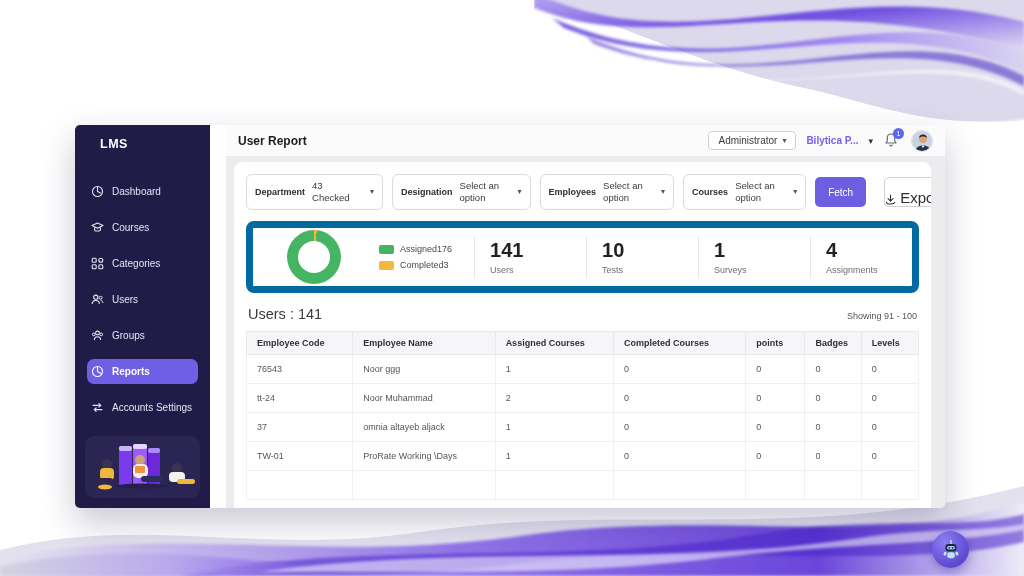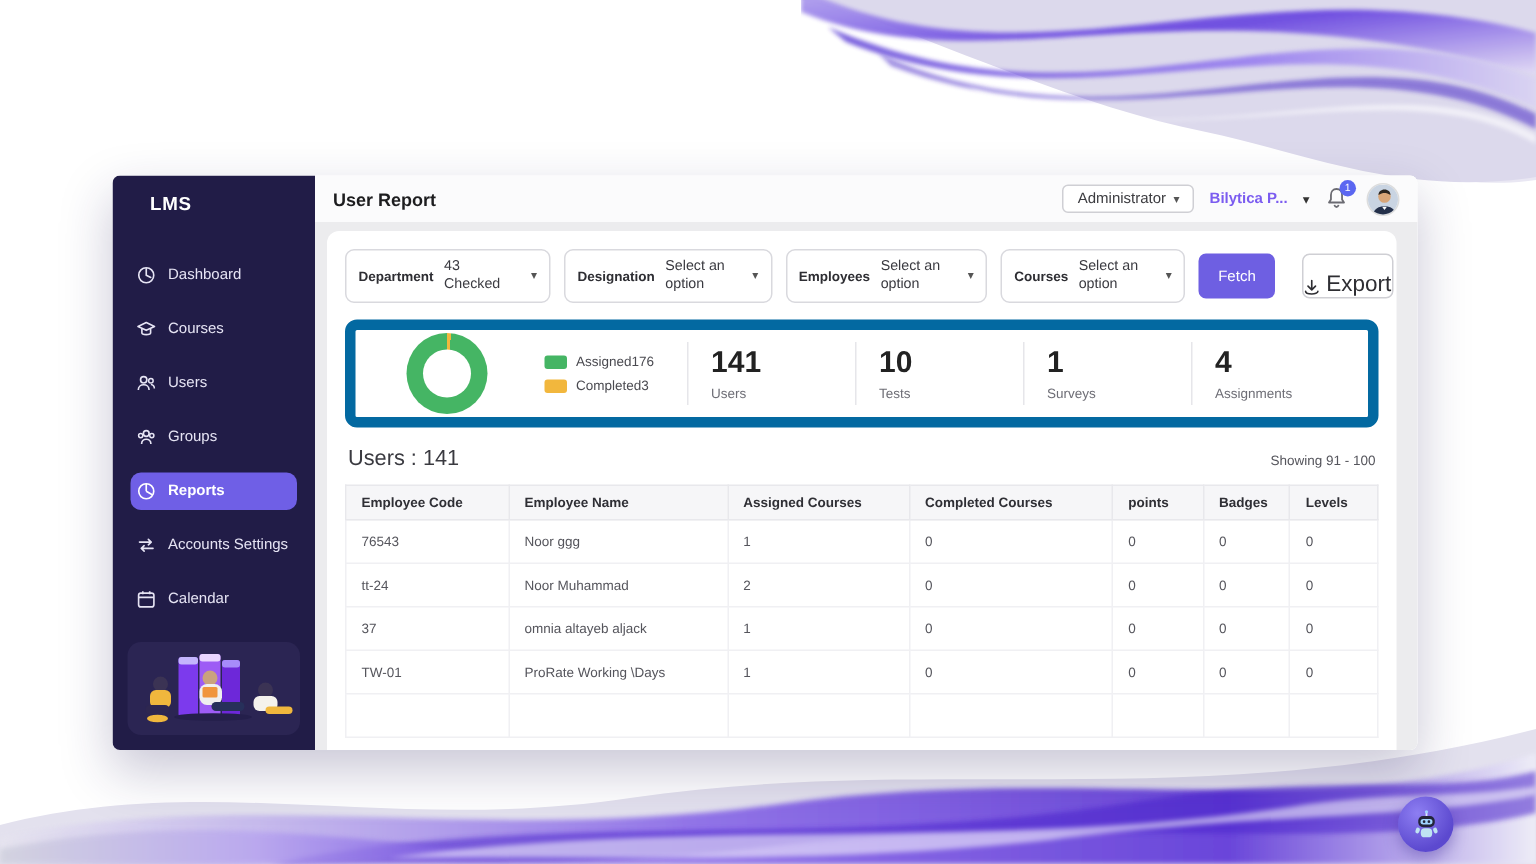--- a/index.html
+++ b/index.html
@@ -6,23 +6,23 @@
   html,body { width:1024px; height:576px; overflow:hidden; background:#fff;
               font-family:"Liberation Sans", sans-serif; }
   .stage { position:relative; width:1024px; height:576px; background:#fff; }
 
   
   .deco { position:absolute; pointer-events:none; }
   .deco-top { top:0; right:0; width:490px; height:140px; }
   .deco-bottom { bottom:0; left:0; width:1024px; height:96px; }
 
   
-  .window { position:absolute; left:75px; top:117px; width:870px; height:383px;
+  .window { position:absolute; left:75px; top:125px; width:870px; height:383px;
             display:flex; background:#fff; border-radius:5px;
-            box-shadow:0 14px 34px rgba(40,30,90,.25); overflow:hidden; z-index:5; }
+            box-shadow:0 14px 34px rgba(40,30,90,.25); overflow:hidden; z-index:5;gap:16px; }
 
   
   .sidebar { width:135px; background:#211c47; color:#eceaf8; display:flex;
              flex-direction:column; flex-shrink:0; position:relative; }
   .logo { font-size:12.5px; font-weight:bold; letter-spacing:.5px; padding:12px 0 10px 25px; color:#fff; }
   .menu { display:flex; flex-direction:column; margin-top:8px; }
   .menu-item { display:flex; align-items:center; gap:8px; height:25px; margin:10px 12px 1px 12px;
                padding-left:4px; font-size:10px; color:#e6e4f4; border-radius:7px; cursor:pointer;
                white-space:nowrap; }
   .menu-item .mi-ico { width:13px; height:13px; flex-shrink:0; display:inline-flex; }
@@ -165,20 +165,31 @@
             <span>Dashboard</span>
           </div>
           <div class="menu-item">
             <span class="mi-ico">
               <svg width="13" height="13" viewBox="0 0 13 13">
                 <path d="M1 4.6 L6.5 2 L12 4.6 L6.5 7.2 Z" fill="none" stroke="#e6e4f4" stroke-width="1.1" stroke-linejoin="round"></path>
                 <path d="M3.6 6.2 V9 C3.6 10.4 9.4 10.4 9.4 9 V6.2" fill="none" stroke="#e6e4f4" stroke-width="1.1"></path>
               </svg>
             </span>
             <span>Courses</span>
+          </div>
+          <div class="menu-item">
+            <span class="mi-ico">
+              <svg width="13" height="13" viewBox="0 0 13 13">
+                <rect x="1.2" y="1.2" width="4" height="4" rx="1" fill="none" stroke="#e6e4f4" stroke-width="1.1"></rect>
+                <rect x="7.8" y="1.2" width="4" height="4" rx="2" fill="none" stroke="#e6e4f4" stroke-width="1.1"></rect>
+                <rect x="1.2" y="7.8" width="4" height="4" rx="1" fill="none" stroke="#e6e4f4" stroke-width="1.1"></rect>
+                <rect x="7.8" y="7.8" width="4" height="4" rx="1" fill="none" stroke="#e6e4f4" stroke-width="1.1"></rect>
+              </svg>
+            </span>
+            <span>Categories</span>
           </div>
           <div class="menu-item">
             <span class="mi-ico">
               <svg width="13" height="13" viewBox="0 0 13 13">
                 <circle cx="4.8" cy="4.2" r="2.1" fill="none" stroke="#e6e4f4" stroke-width="1.1"></circle>
                 <path d="M1.2 11 C1.2 8.6 3 7.5 4.8 7.5 C6.6 7.5 8.4 8.6 8.4 11" fill="none" stroke="#e6e4f4" stroke-width="1.1"></path>
                 <circle cx="9.6" cy="4.8" r="1.5" fill="none" stroke="#e6e4f4" stroke-width="1"></circle>
                 <path d="M9.6 7.4 C11 7.6 11.9 8.6 11.9 10" fill="none" stroke="#e6e4f4" stroke-width="1"></path>
               </svg>
             </span>

